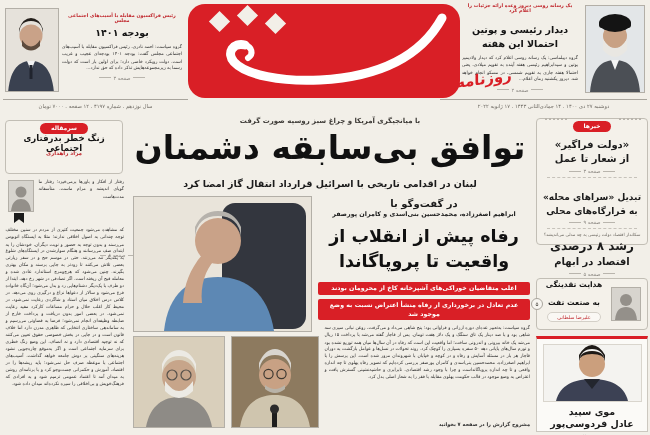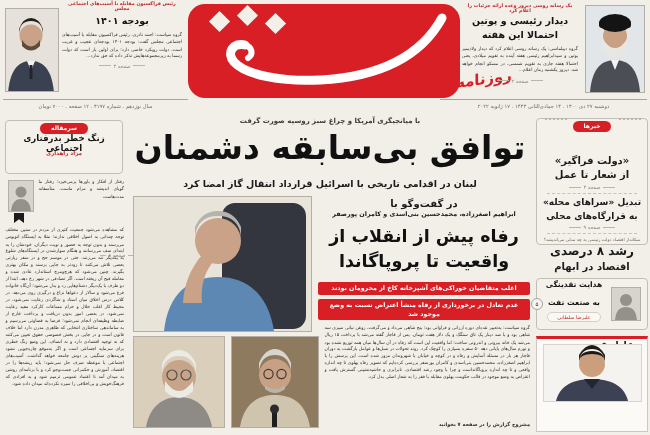--- a/index.html
+++ b/index.html
@@ -38,21 +38,21 @@
       <rect width="54" height="84" fill="#e6e2db"></rect>
       <circle cx="27" cy="27" r="11.5" fill="#c9a288"></circle>
       <path d="M15 26 Q15 12 27 12 Q39 12 39 26 L39 20 Q35 9 27 9 Q19 9 15 20 Z" fill="#241f1b"></path>
       <path d="M18 31 Q27 44 36 31 L36 37 Q27 46 18 37 Z" fill="#5d4b3d"></path>
       <path d="M4 84 C6 60 15 52 27 52 C39 52 48 60 50 84 Z" fill="#3a4150"></path>
       <path d="M23 52 L27 62 L31 52 Z" fill="#f2f2f2"></path>
       <rect x="25.5" y="56" width="3" height="14" fill="#20242e"></rect>
     </svg>
   </div>
 
-  <div class="abs" style="left:62px;top:1px;width:120px">
+  <div class="abs" style="left:62px;top:13px;width:120px">
     <div class="c kick">رئیس فراکسیون مقابله با آسیب‌های اجتماعی مجلس</div>
     <div class="c title-sm" style="margin-top:3px">بودجه ۱۴۰۱</div>
     <div class="micro-wrap" style="height:32px;margin-top:3px">
       <div class="micro" style="width:160px">گروه سیاست: احمد نادری، رئیس فراکسیون مقابله با آسیب‌های اجتماعی مجلس گفت: بودجه ۱۴۰۱ بودجه‌ای عجیب و غریب است. دولت رویکرد خاصی دارد؛ برای اولین بار است که دولت رسما به زیرمجموعه‌هایش تذکر داده که حق ندارد...</div>
     </div>
     <div class="pageref">صفحه ۳</div>
   </div>
 
   <div class="abs metaline" style="left:3px;top:99px;width:185px">سال نوزدهم . شماره ۴۱۹۷ . ۱۲ صفحه . ۷۰۰۰ تومان</div>
 
@@ -65,21 +65,21 @@
       <path d="M254 14 C232 54 188 73 132 76 C94 78 58 71 46 58 C38 49 45 38 57 41" fill="none" stroke="#ffffff" stroke-width="9" stroke-linecap="round"></path>
       <path d="M57 41 C64 43 66 50 60 54" fill="none" stroke="#ffffff" stroke-width="6" stroke-linecap="round"></path>
     </svg>
 
   </div>
 
   <div class="abs" style="left:452px;top:70px;width:64px;font-size:15px;font-weight:bold;color:#d91f26;transform:rotate(-8deg) skewX(-8deg);text-align:center">روزنامه</div>
 
   <div class="abs" style="left:462px;top:3px;width:116px">
     <div class="c kick">یک رسانه روسی دیروز وعده ارائه جزئیات را اعلام کرد</div>
-    <div class="c title-sm" style="margin-top:1px">دیدار رئیسی و پوتین</div>
+    <div class="c title-sm" style="margin-top:10px">دیدار رئیسی و پوتین</div>
     <div class="c title-sm">احتمالا این هفته</div>
     <div class="micro-wrap" style="height:33px;margin-top:3px">
       <div class="micro" style="width:155px">گروه دیپلماسی: یک رسانه روسی اعلام کرد که دیدار ولادیمیر پوتین و سیدابراهیم رئیسی هفته آینده به تقویم میلادی، یعنی احتمالا هفته جاری به تقویم شمسی، در مسکو انجام خواهد شد. دیروز یکشنبه زمان اعلام...</div>
     </div>
     <div class="pageref">صفحه ۲</div>
   </div>
 
   <div class="abs photo" style="left:585px;top:5px;width:60px;height:88px">
     <svg width="58" height="86" viewBox="0 0 58 86" preserveAspectRatio="none">
       <rect width="58" height="86" fill="#e3e6e8"></rect>
@@ -172,25 +172,25 @@
       <circle cx="42.5" cy="72" r="4.5" fill="#2b2b2b"></circle>
     </svg>
   </div>
 
   <div class="abs box" style="left:536px;top:118px;width:112px;height:127px">
     <div class="abs" style="left:8px;top:-1px;width:22px;border-top:2px dotted #b9b5ad"></div>
     <div class="abs" style="left:82px;top:-1px;width:22px;border-top:2px dotted #b9b5ad"></div>
     <div class="c" style="margin-top:-6px">
       <span class="pill">خبرها</span>
     </div>
-    <div class="c bold" style="font-size:10px;margin-top:21px;line-height:1.5">«دولت فراگیر»</div>
+    <div class="c bold" style="font-size:10px;margin-top:5px;line-height:1.5">«دولت فراگیر»</div>
     <div class="c bold" style="font-size:10px;line-height:1.4">از شعار تا عمل</div>
     <div class="pageref" style="margin-top:2px">صفحه ۳</div>
     <div class="dash" style="margin:3px 10px 0 10px"></div>
-    <div class="c bold" style="font-size:9px;margin-top:2px;line-height:1.5">تبدیل «سراهای محله»</div>
+    <div class="c bold" style="font-size:9px;margin-top:13px;line-height:1.5">تبدیل «سراهای محله»</div>
     <div class="c bold" style="font-size:9px;line-height:1.4">به قرارگاه‌های محلی</div>
     <div class="pageref" style="margin-top:2px">صفحه ۹</div>
     <div class="dash" style="margin:3px 10px 0 10px"></div>
     <div class="c" style="font-size:4.4px;color:#6f6b64;margin-top:3px">سکاندار اقتصاد دولت رئیسی به چه مدلی می‌اندیشد؟</div>
     <div class="c bold" style="font-size:12px;margin-top:1px;line-height:1.45">رشد ۸ درصدی</div>
     <div class="c bold" style="font-size:10px;line-height:1.35">اقتصاد در ابهام</div>
     <div class="pageref" style="margin-top:2px">صفحه ۵</div>
   </div>
 
   <div class="abs box" style="left:536px;top:278px;width:112px;height:52px">
@@ -211,17 +211,18 @@
     <div class="abs photo" style="left:6px;top:5px;width:99px;height:58px;border-color:#d9d5cd">
       <svg width="97" height="56" viewBox="0 0 97 56" preserveAspectRatio="none">
         <rect width="97" height="56" fill="#f4f3f0"></rect>
         <path d="M12 56 C16 40 30 34 48 34 C66 34 80 40 84 56 Z" fill="#3c4154"></path>
         <path d="M40 34 L48 44 L56 34 Z" fill="#23262e"></path>
         <circle cx="48" cy="19" r="13" fill="#cb9f7d"></circle>
         <path d="M35 16 Q37 4 48 4 Q59 4 61 16 L61 10 Q55 0 48 0 Q41 0 35 10 Z" fill="#1e1a17"></path>
         <path d="M35 16 Q36 6 48 6 Q60 6 61 16 Q60 9 48 9 Q36 9 35 16 Z" fill="#1e1a17"></path>
       </svg>
     </div>
+    <div class="c bold" style="font-size:9.5px;margin-top:66px;line-height:1.4">موی سپید</div>
     <div class="c bold" style="font-size:9.5px;line-height:1.3">عادل فردوسی‌پور</div>
     <div class="pageref" style="margin-top:2px">صفحه ۱۱</div>
   </div>
 
 </div>
 
 </body></html>

